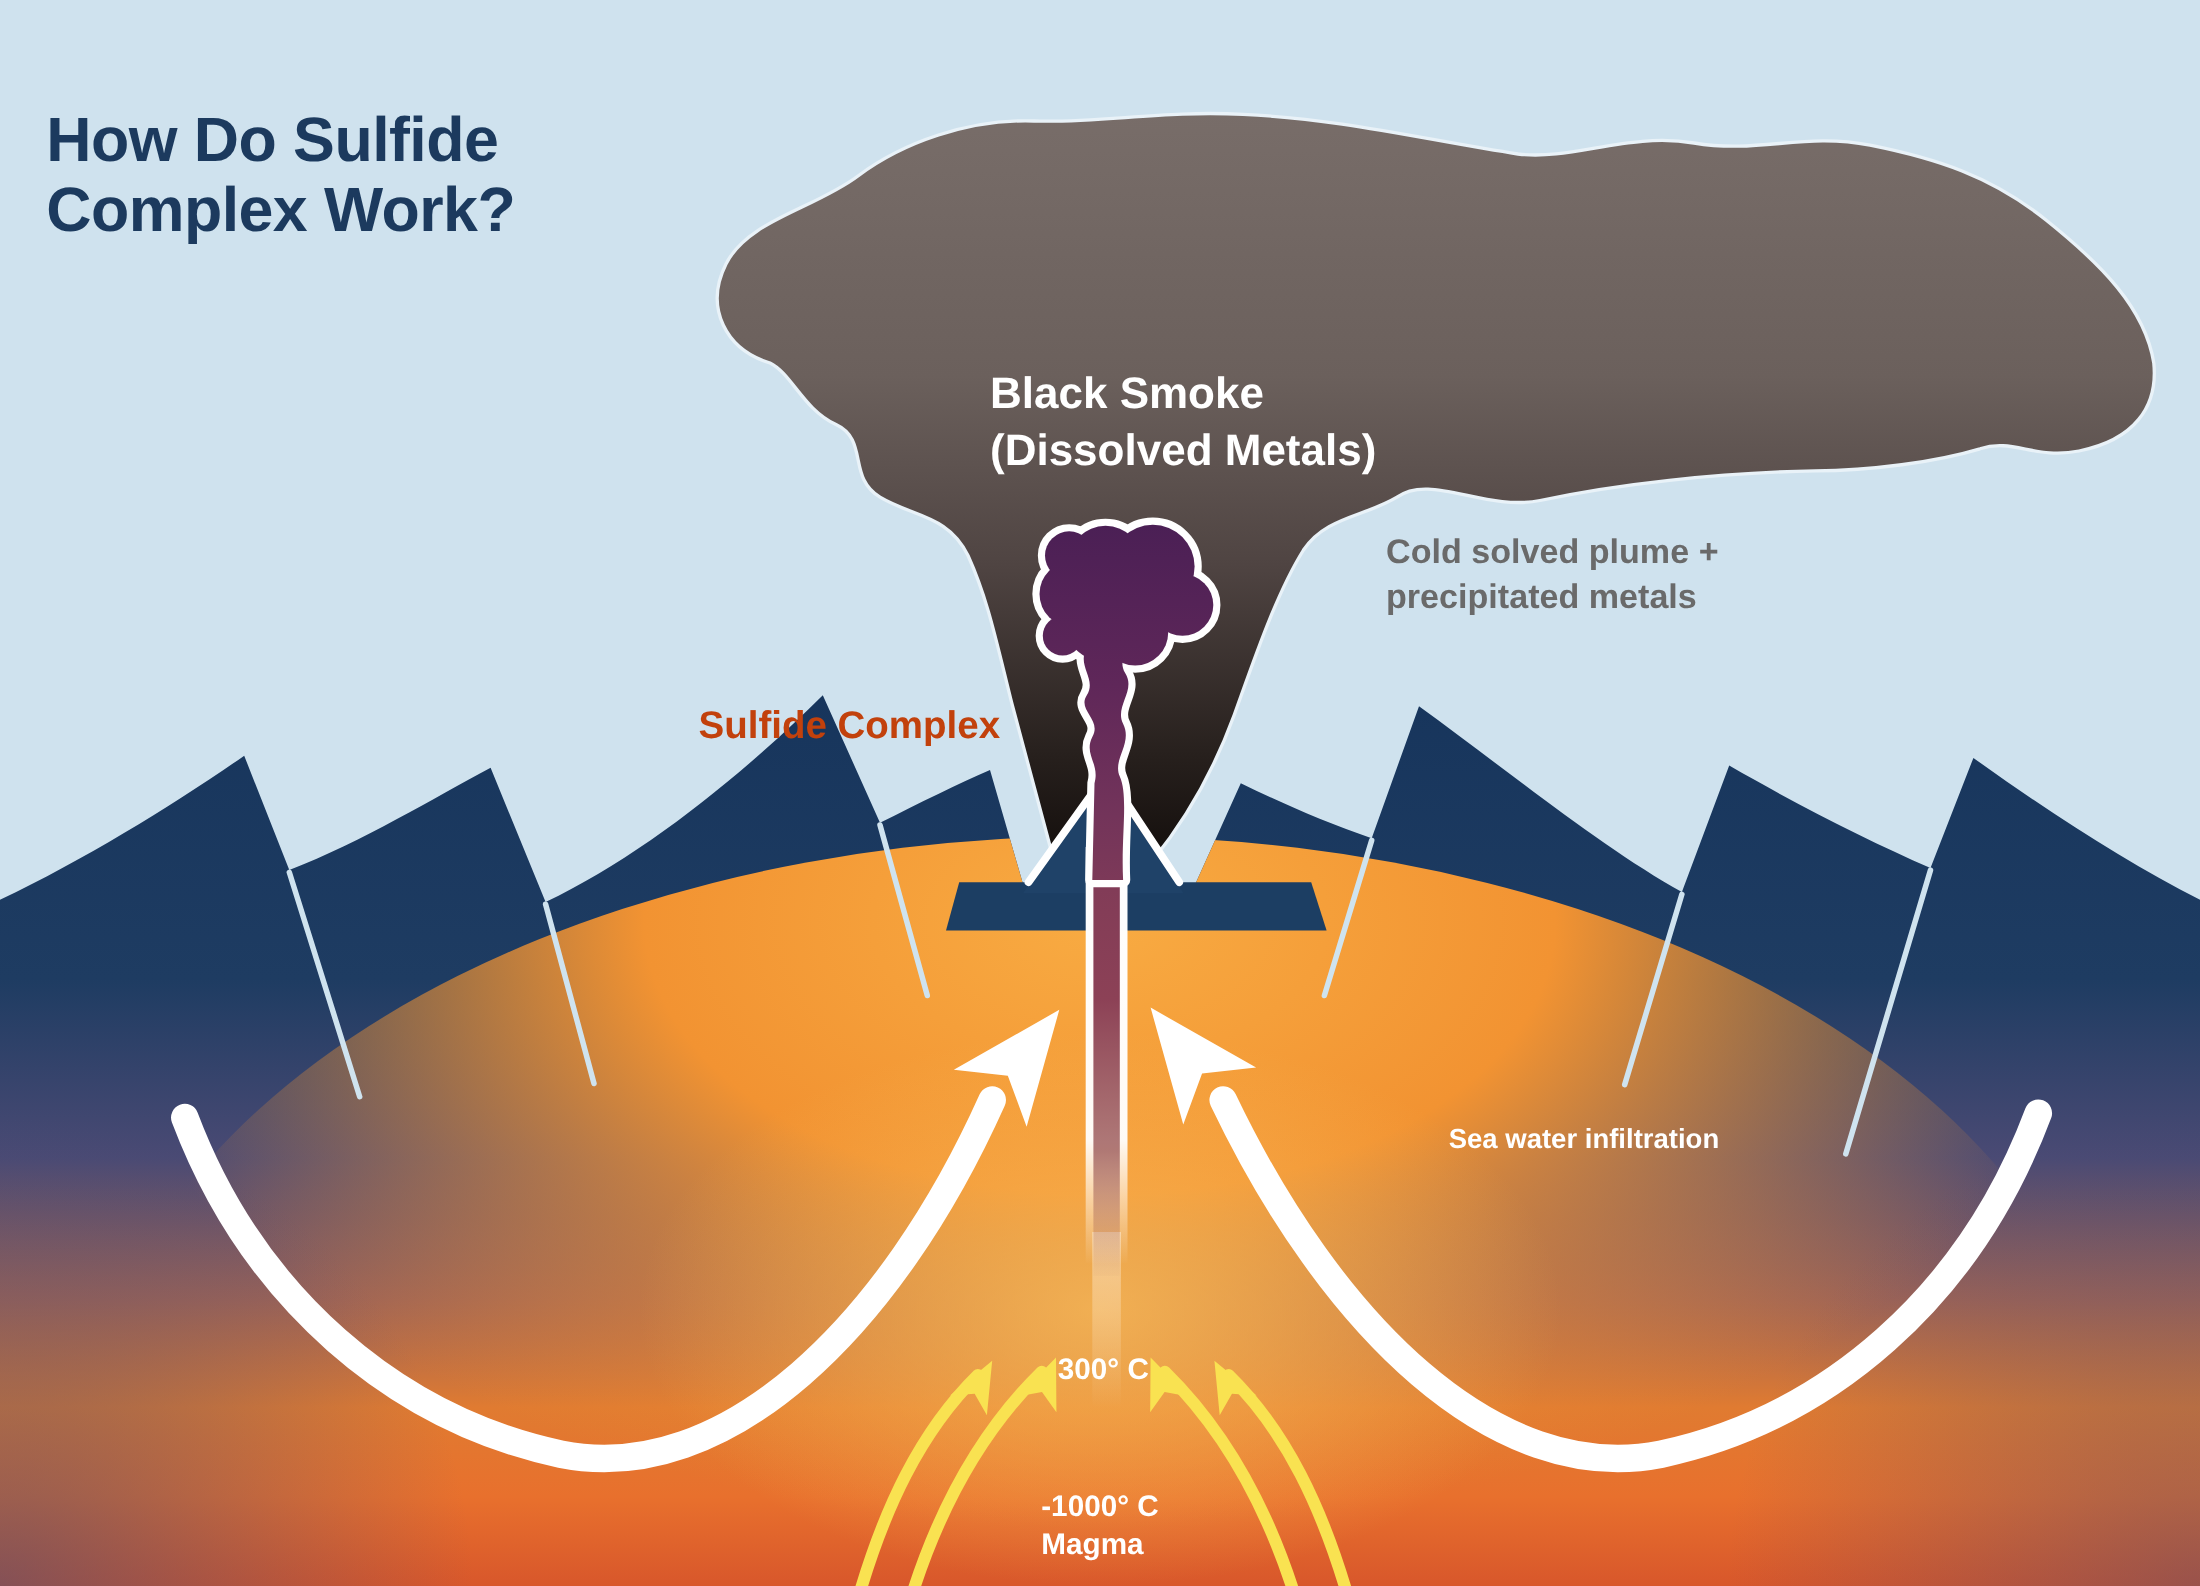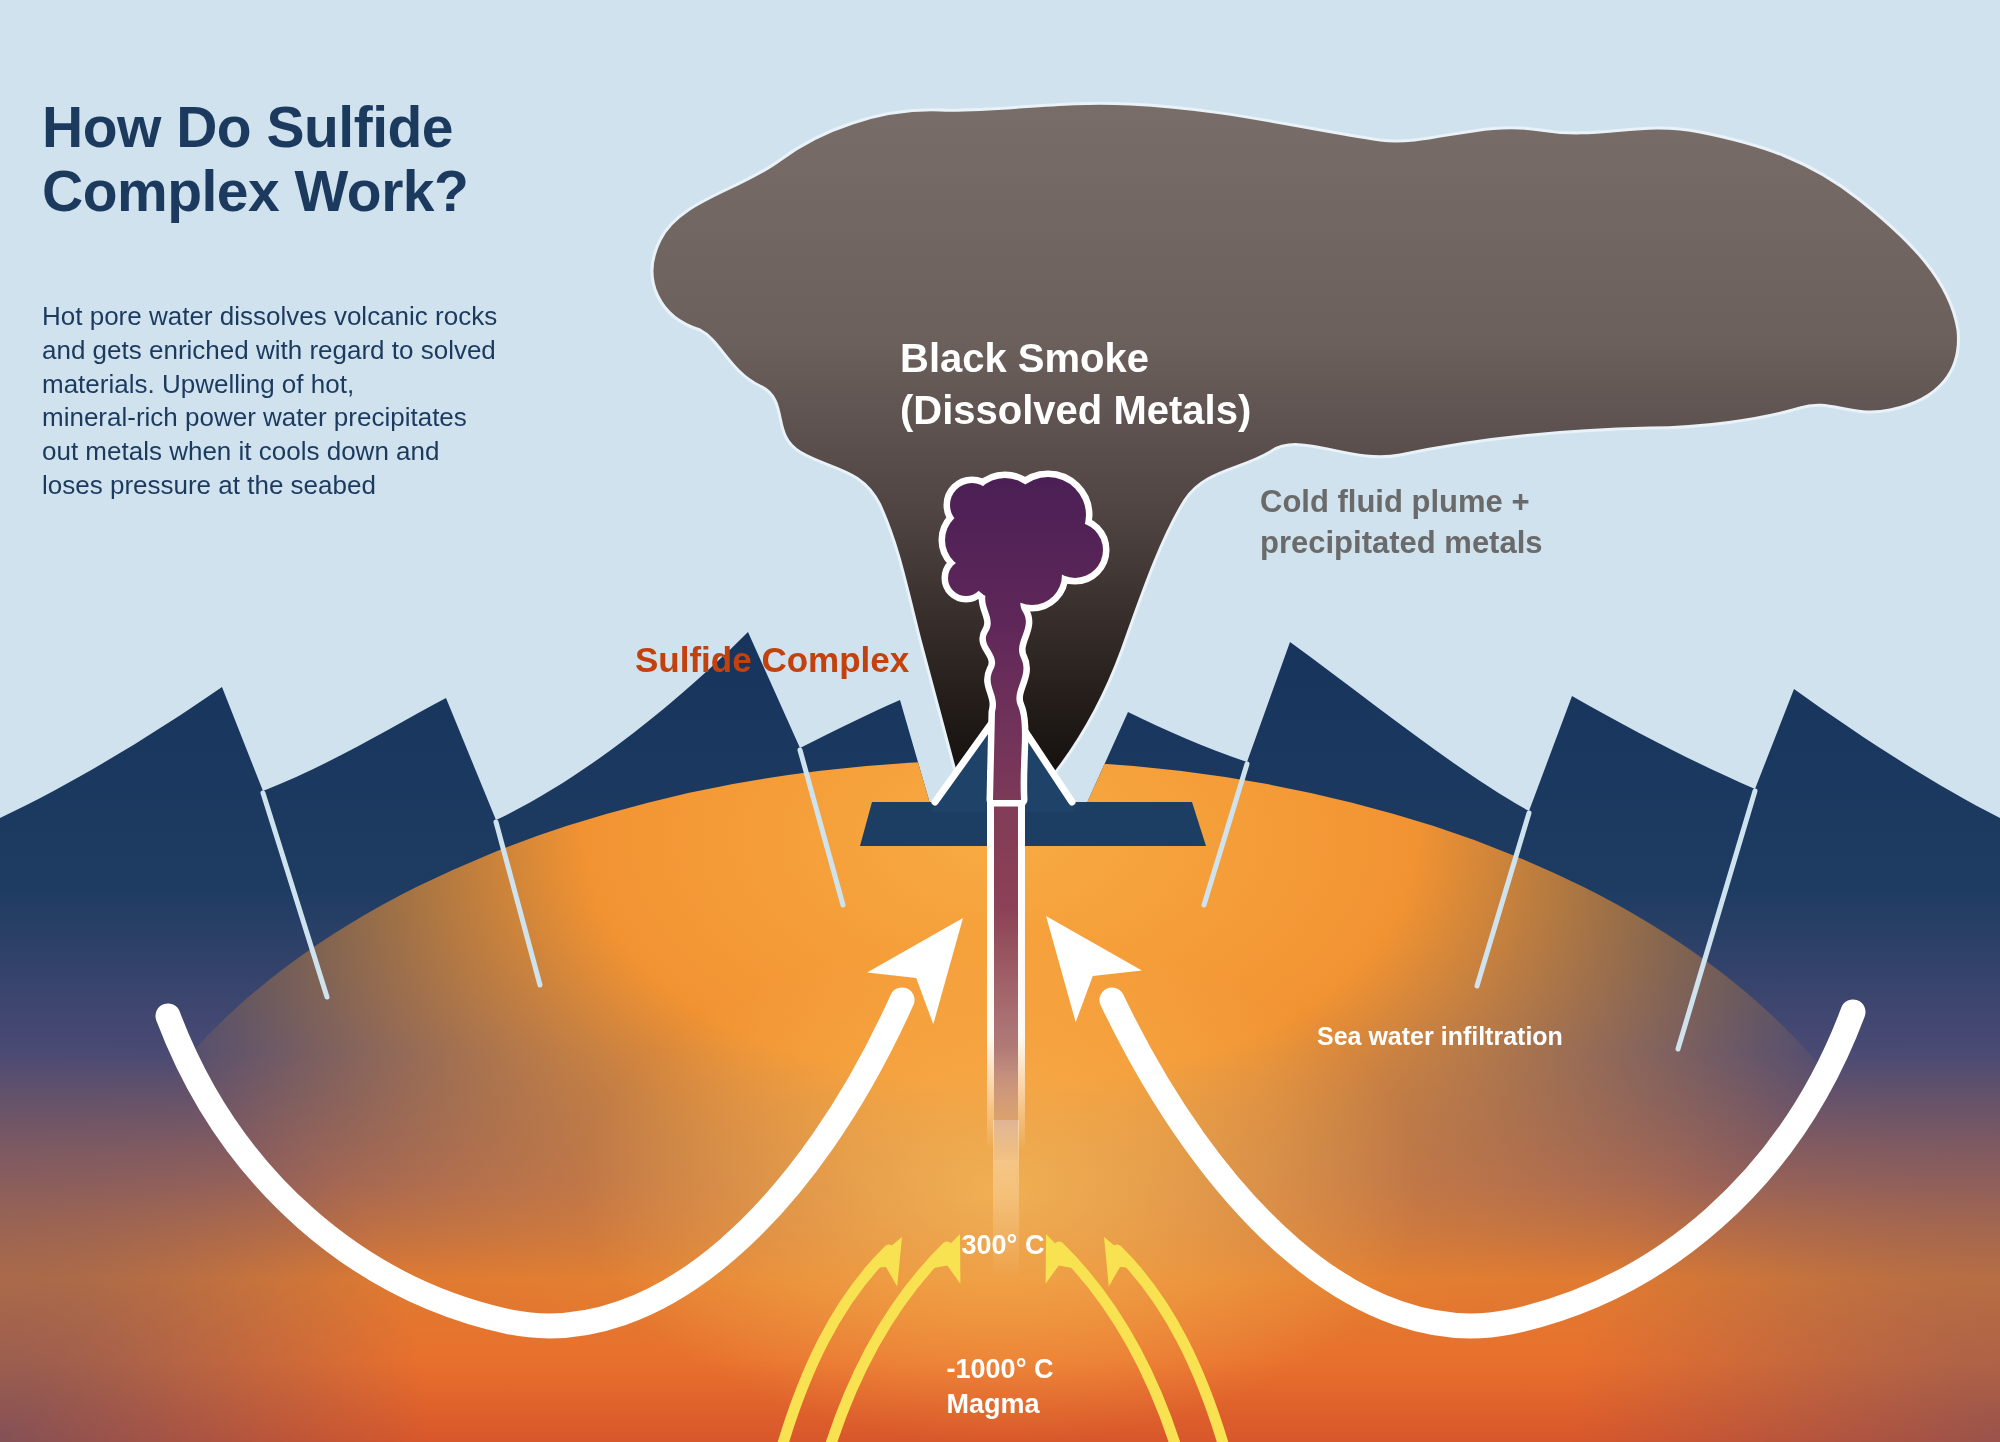--- a/index.html
+++ b/index.html
@@ -200,29 +200,23 @@
           <path d="M 0 0 L -19 46 L 0 34 L 19 46 Z"></path>
         </g>
       <g transform="translate(1104,1237) rotate(-28)">
           <path d="M 0 0 L -19 46 L 0 34 L 19 46 Z"></path>
         </g>
     </g>
   </svg>
 
   <div class="lbl title">How Do Sulfide
 Complex Work?</div>
-  <div class="lbl intro">Hot pore water dissolves volcanic rocks
-and gets enriched with regard to solved
-materials. Upwelling of hot,
-mineral-rich power water precipitates
-out metals when it cools down and
-loses pressure at the seabed</div>
   <div class="lbl black-smoke">Black Smoke
 (Dissolved Metals)</div>
-  <div class="lbl cold-plume">Cold fluid plume +
+  <div class="lbl cold-plume">Cold solved plume +
 precipitated metals</div>
   <div class="lbl sulfide">Sulfide Complex</div>
   <div class="lbl seawater">Sea water infiltration</div>
   <div class="lbl t300">300° C</div>
   <div class="lbl tmagma">-1000° C
 Magma</div>
 
 </div>
 
 </body></html>

